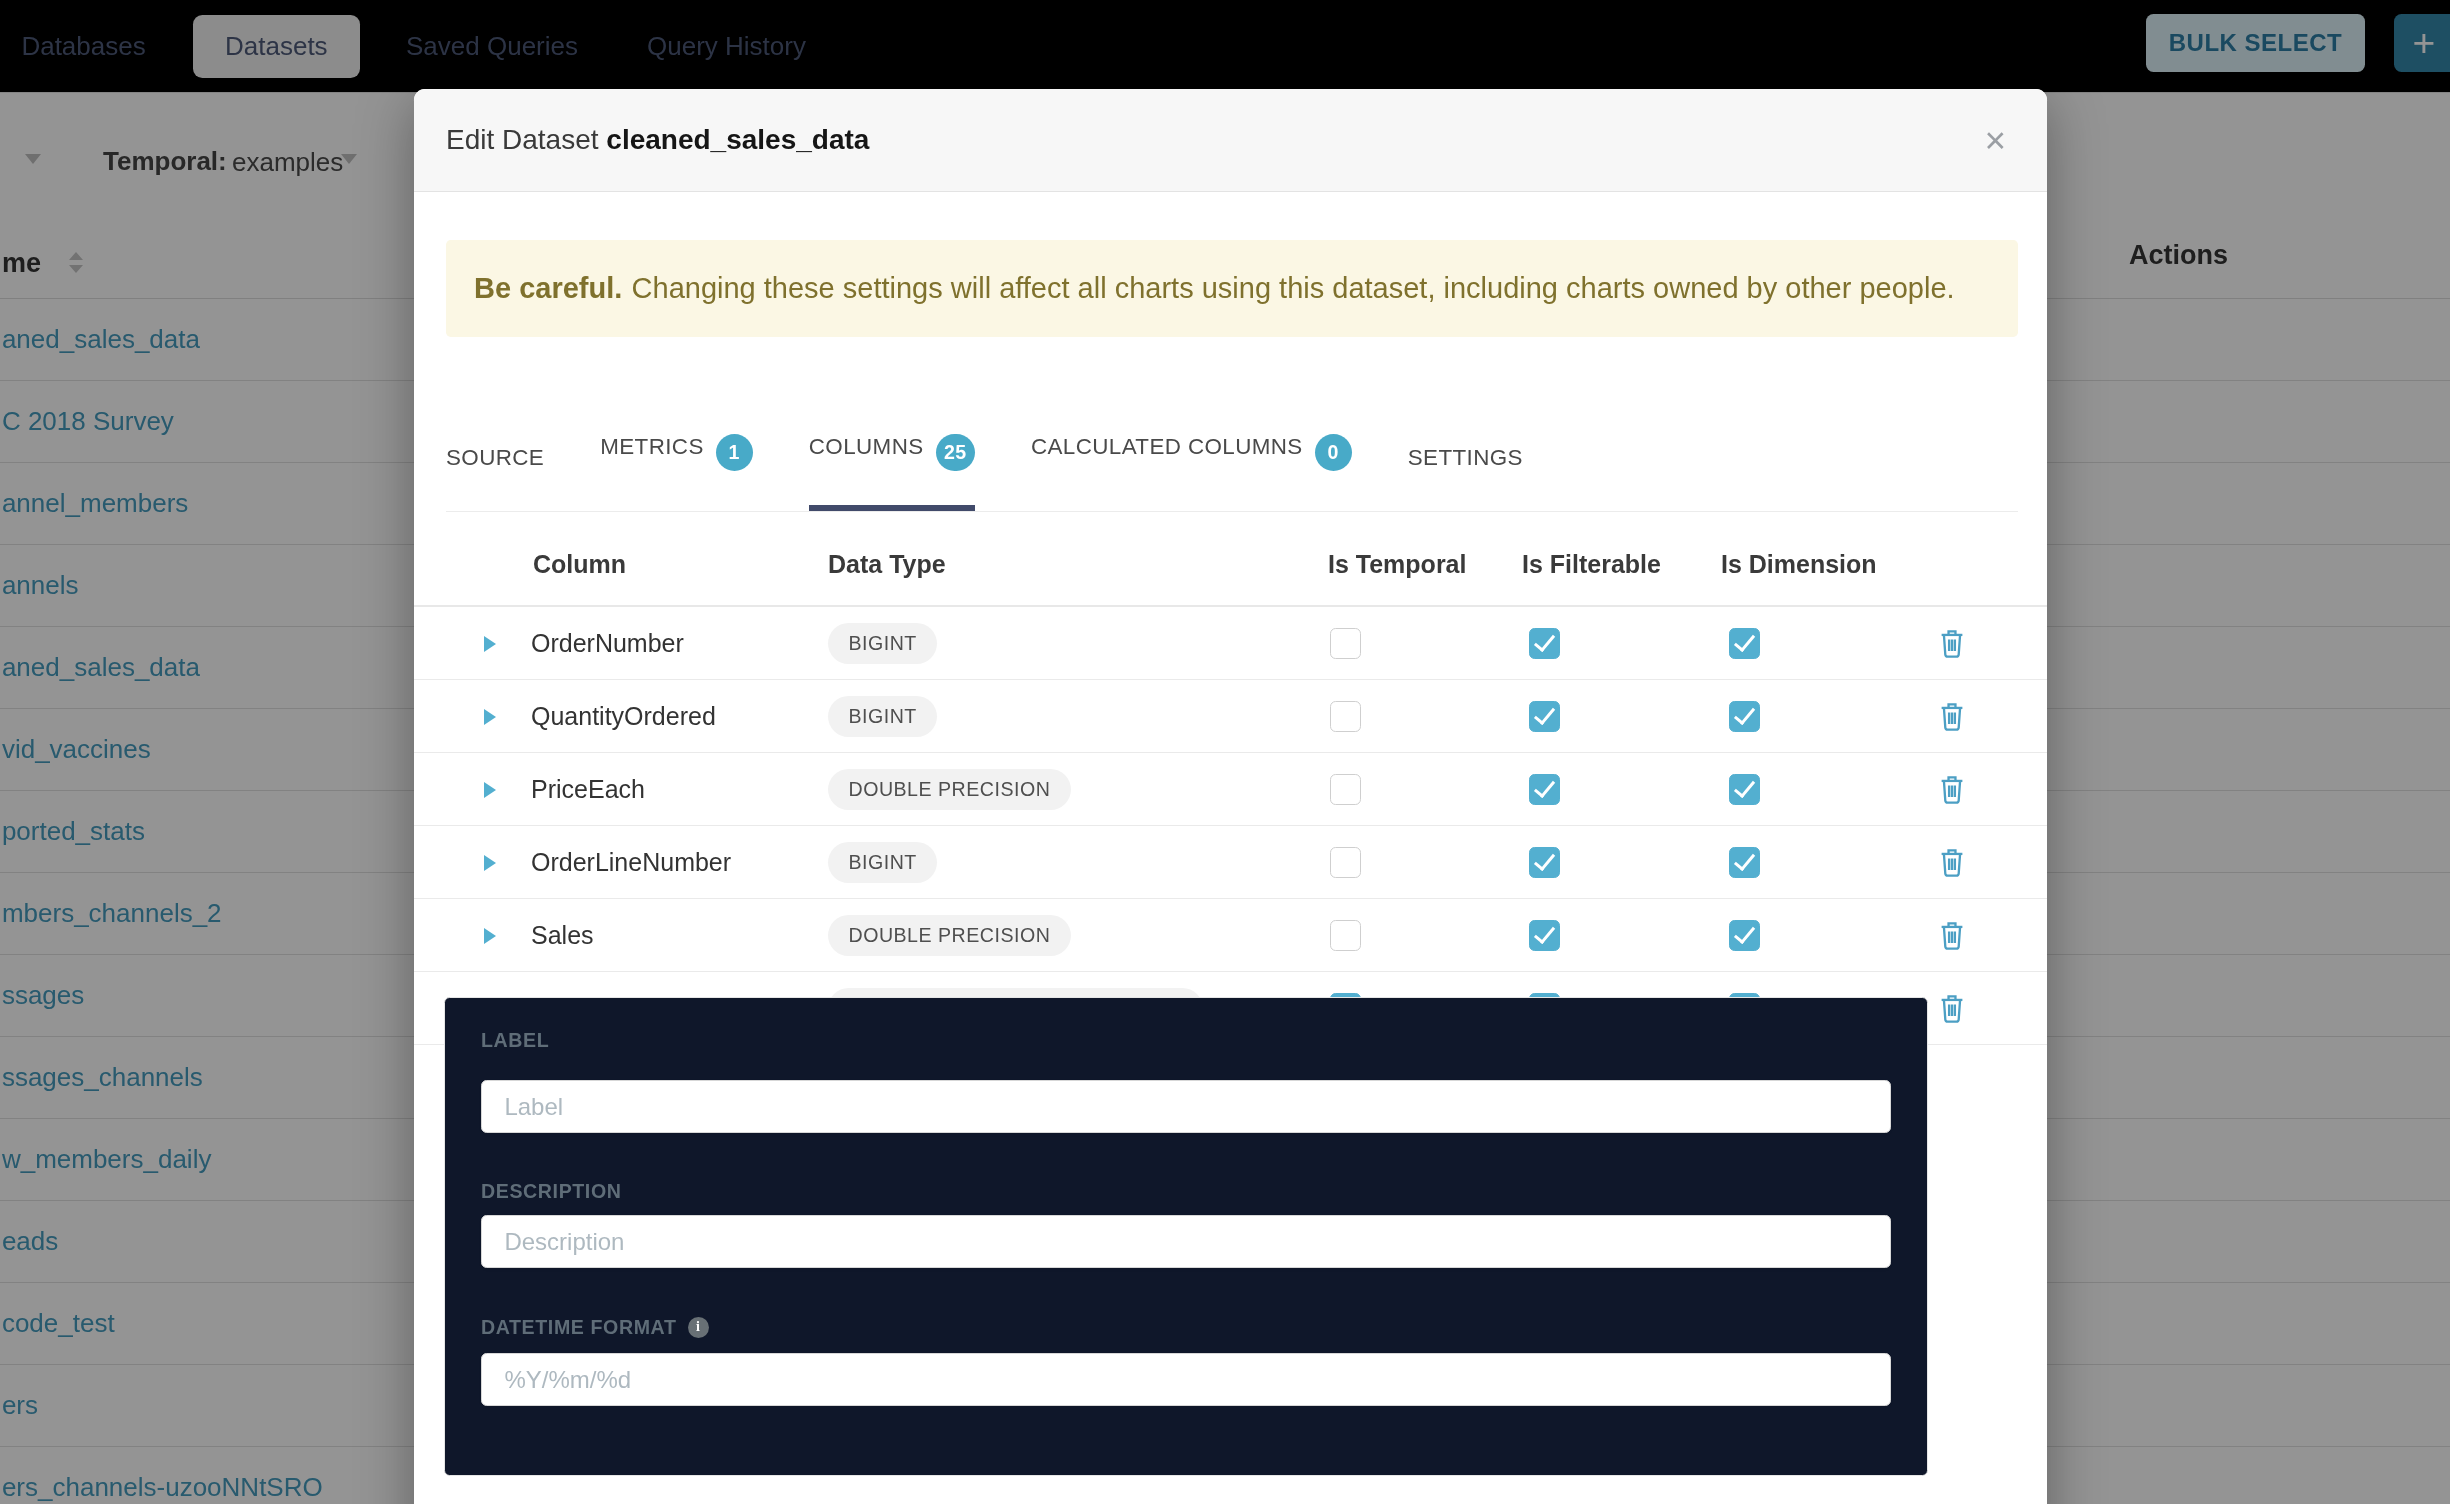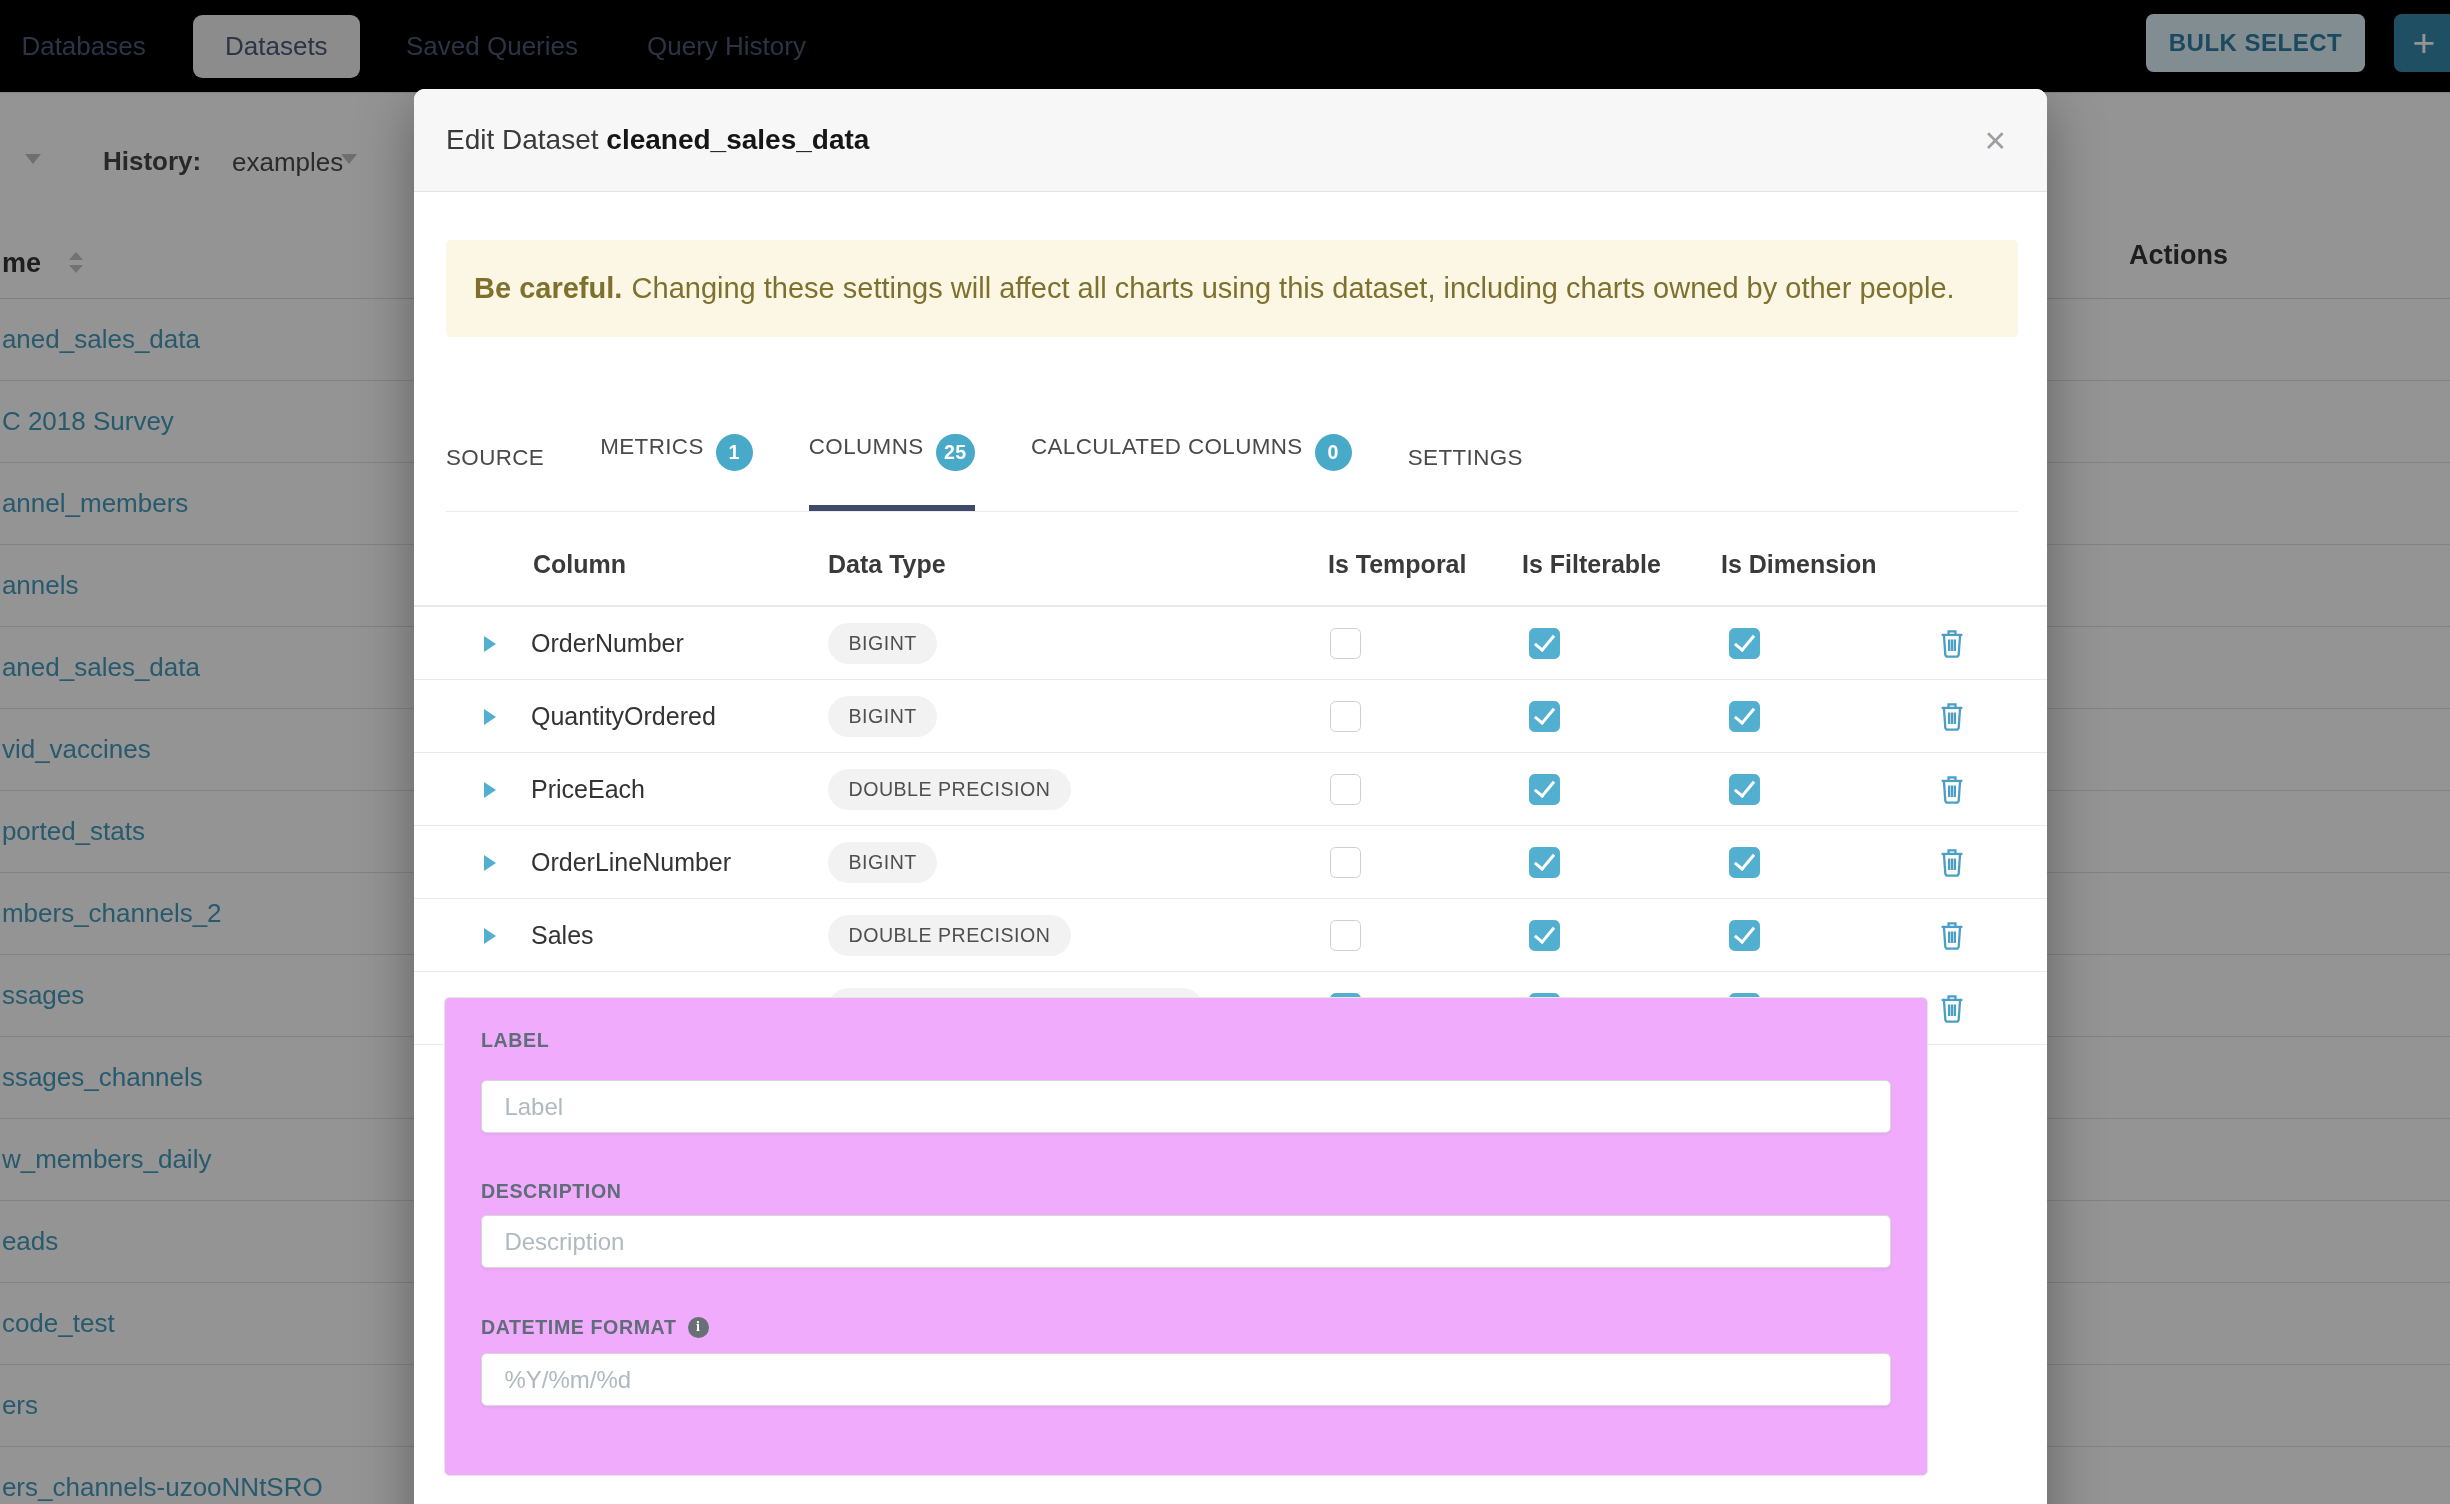--- a/index.html
+++ b/index.html
@@ -75,21 +75,21 @@
           color:#4F4F4F; font-size:19.6px; letter-spacing:0.5px; display:flex; align-items:center; padding:0 20.5px; }
   .cb { position:absolute; top:20.5px; width:31px; height:31px; border-radius:5.6px; background:#fff;
         border:1.9px solid #CFCFCF; cursor:pointer; }
   .cb.checked { background:#53AFD0; border-color:#53AFD0; }
   .cb.checked::after { content:''; position:absolute; left:9.3px; top:2.8px; width:8.4px; height:17px;
                        border-right:3.7px solid #fff; border-bottom:3.7px solid #fff; transform:rotate(40deg); }
   .cb-temporal { left:916px; } .cb-filterable { left:1115px; } .cb-dimension { left:1315px; }
   .trash { position:absolute; left:1524px; top:21.4px; width:28px; height:30px; cursor:pointer; }
 
   
-  #detail { position:absolute; left:30px; top:908px; width:1484px; height:479px; background:#f0abfc;
+  #detail { position:absolute; left:30px; top:908px; width:1484px; height:479px; background:#0f172a;
             border:0.9px solid #E6E6E6; border-radius:5.6px; padding-left:36px; }
   .f-label { position:absolute; font-size:19.6px; font-weight:600; letter-spacing:0.6px; color:#5F6D78;
              display:flex; align-items:center; gap:11.2px; }
   .f-input { position:absolute; left:36px; width:1410px; height:53px; border:0.9px solid #D7D7D7;
              border-radius:5.6px; background:#fff; font-size:24px; color:#333; padding:0 22.4px;
              outline:none; box-shadow:0 1.9px 2.8px rgba(0,0,0,.04); font-family:"Liberation Sans",sans-serif; }
   .f-input::placeholder { color:#AEB9C0; }
   .info-dot { width:21.4px; height:21.4px; border-radius:50%; background:#687075; color:#fff;
               font-size:14px; font-weight:700; display:inline-flex; align-items:center;
               justify-content:center; font-family:"Liberation Serif",serif; }
@@ -112,21 +112,21 @@
         <span>Query History</span>
       </div>
     <div class="btn-bulk">BULK SELECT</div>
     <div class="btn-plus">
         <span>+</span>
       </div>
   </div>
 
   <div id="filterbar">
     <span class="abs caret-down" style="left:25px; top:154px;"></span>
-    <span class="abs lbl" style="left:103px; top:146px;">History:</span>
+    <span class="abs lbl" style="left:103px; top:146px;">Temporal:</span>
     <span class="abs val" style="left:232px; top:147px;">examples</span>
     <span class="abs caret-down" style="left:341px; top:154px;"></span>
   </div>
 
   <span class="abs list-head" style="left:1.9px; top:248px;"><span>me</span></span>
   <span class="abs sort-icon" style="left:54px; top:252px;">
       <i class="sort-up"></i>
       <i class="sort-dn"></i>
     </span>
   <span class="abs list-head" style="left:2129px; top:240px;">Actions</span>

